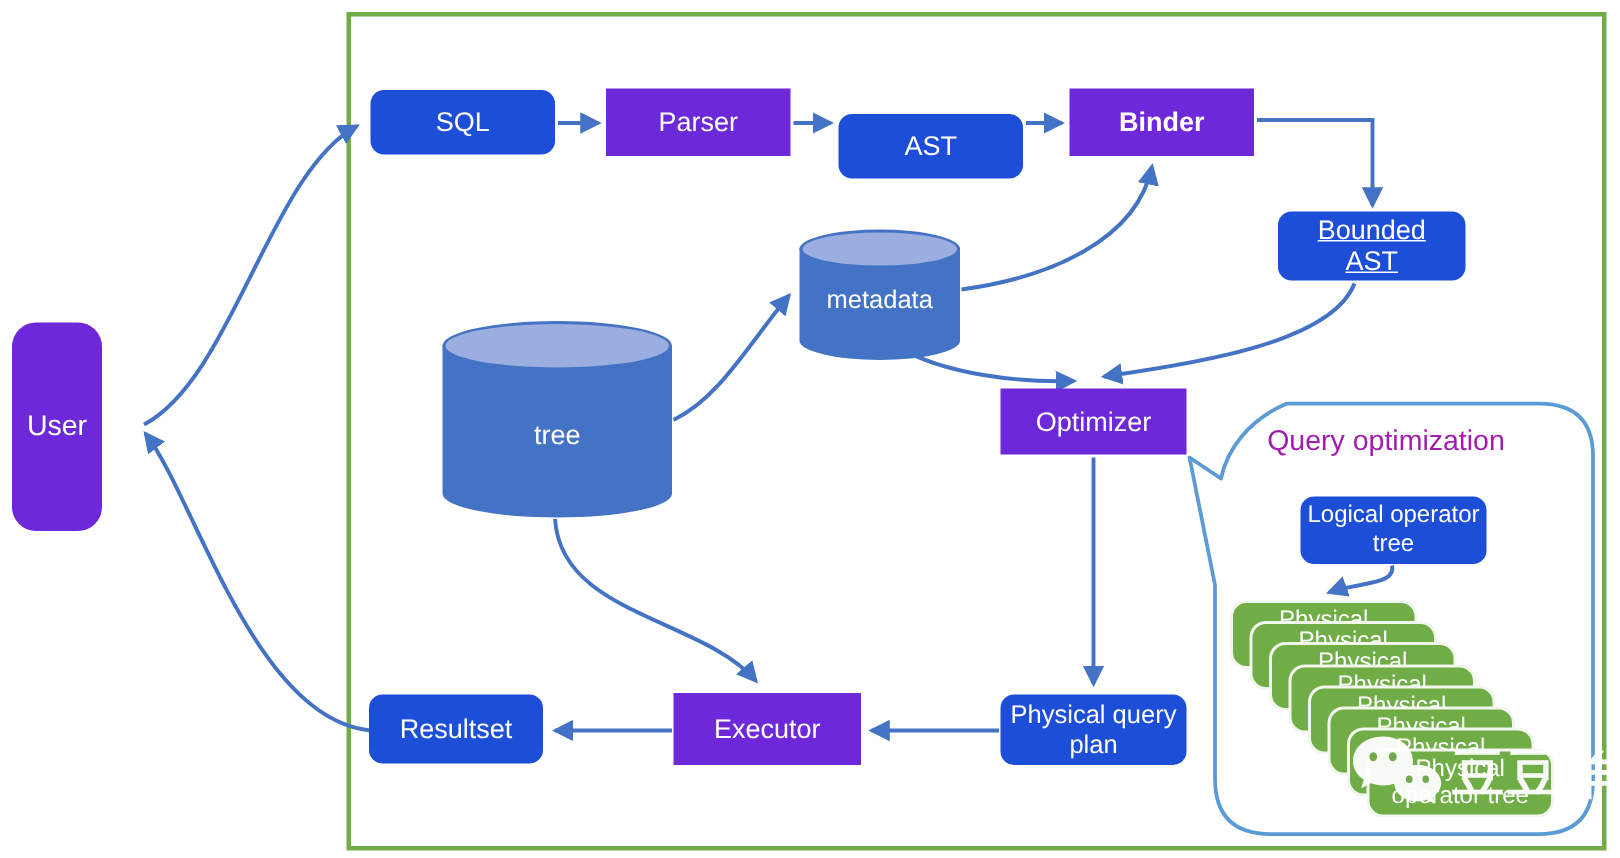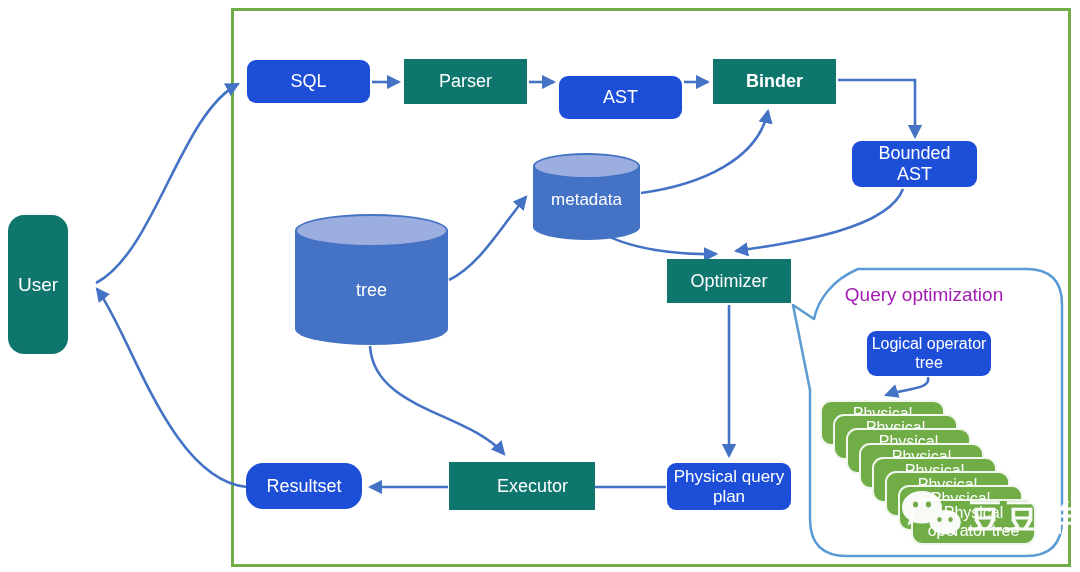--- a/index.html
+++ b/index.html
@@ -13,21 +13,21 @@
     border:3px solid #70AD47;background:transparent;z-index:0;
   }
   
   #connectors{position:absolute;left:0;top:0;width:1080px;height:572px;z-index:1;}
   
   .node{
     position:absolute;display:flex;align-items:center;justify-content:center;
     text-align:center;color:#ffffff;font-size:18px;line-height:1.15;z-index:2;
     white-space:pre-line;
   }
-  .blue{background:#0f766e;}
+  .blue{background:#6d28d9;}
   .green{background:#1d4ed8;border-radius:9px;}
   .user{border-radius:16px;font-size:19px;}
   
   .cyl-body{position:absolute;background:#4472C4;z-index:2;}
   .cyl-top{position:absolute;background:#9BAEDF;border:2px solid #4472C4;border-radius:50%;box-sizing:border-box;z-index:2;}
   .cyl-label{position:absolute;display:flex;align-items:center;justify-content:center;color:#fff;font-size:18px;z-index:2;}
   
   .callout-title{
     position:absolute;left:818px;top:284px;width:212px;text-align:center;
     color:#a21caf;font-size:19px;z-index:2;
@@ -87,37 +87,37 @@
 <div class="node blue user" style="left:8px;top:215px;width:60px;height:139px;">User</div>
 
 <div class="node green" style="left:247px;top:60px;width:123px;height:43px;">SQL</div>
 
 <div class="node blue" style="left:404px;top:59px;width:123px;height:45px;">Parser</div>
 
 <div class="node green" style="left:559px;top:76px;width:123px;height:43px;">AST</div>
 
 <div class="node blue" style="left:713px;top:59px;width:123px;height:45px;font-weight:bold;">Binder</div>
 
-<div class="node green" style="left:852px;top:141px;width:125px;height:46px;padding:0 8px;box-sizing:border-box;">Bounded AST</div>
+<div class="node green" style="left:852px;top:141px;width:125px;height:46px;padding:0 8px;box-sizing:border-box;text-decoration:underline;">Bounded AST</div>
 
 <div class="cyl-body" style="left:533px;top:165px;width:107px;height:75px;border-radius:0 0 54px 54px / 0 0 13px 13px;"></div>
 <div class="cyl-top" style="left:533px;top:153px;width:107px;height:26px;"></div>
 <div class="cyl-label" style="left:533px;top:172px;width:107px;height:56px;font-size:17px;">metadata</div>
 
 <div class="cyl-body" style="left:295px;top:230px;width:153px;height:115px;border-radius:0 0 77px 77px / 0 0 16px 16px;"></div>
 <div class="cyl-top" style="left:295px;top:214px;width:153px;height:33px;"></div>
 <div class="cyl-label" style="left:295px;top:252px;width:153px;height:76px;">tree</div>
 
 <div class="node blue" style="left:667px;top:259px;width:124px;height:44px;">Optimizer</div>
 
 <div class="node green" style="left:667px;top:463px;width:124px;height:47px;padding:0 6px;box-sizing:border-box;font-size:17px;">Physical query plan</div>
 
-<div class="node blue" style="left:449px;top:462px;width:125px;height:48px;padding-left:21px;">Executor</div>
+<div class="node blue" style="left:449px;top:462px;width:125px;height:48px;">Executor</div>
 
-<div class="node green" style="left:246px;top:463px;width:116px;height:46px;border-radius:17px;">Resultset</div>
+<div class="node green" style="left:246px;top:463px;width:116px;height:46px;">Resultset</div>
 
 <div class="callout-title">Query optimization</div>
 
 <div class="node green" style="left:867px;top:331px;width:124px;height:45px;font-size:16px;padding:4px 4px;box-sizing:border-box;">Logical operator tree</div>
 
 <div>
     <div class="pbox" style="left: 820px; top: 400px;">Physical operator tree</div>
     <div class="pbox" style="left: 833px; top: 414.2px;">Physical operator tree</div>
     <div class="pbox" style="left: 846px; top: 428.4px;">Physical operator tree</div>
     <div class="pbox" style="left: 859px; top: 442.6px;">Physical operator tree</div>

